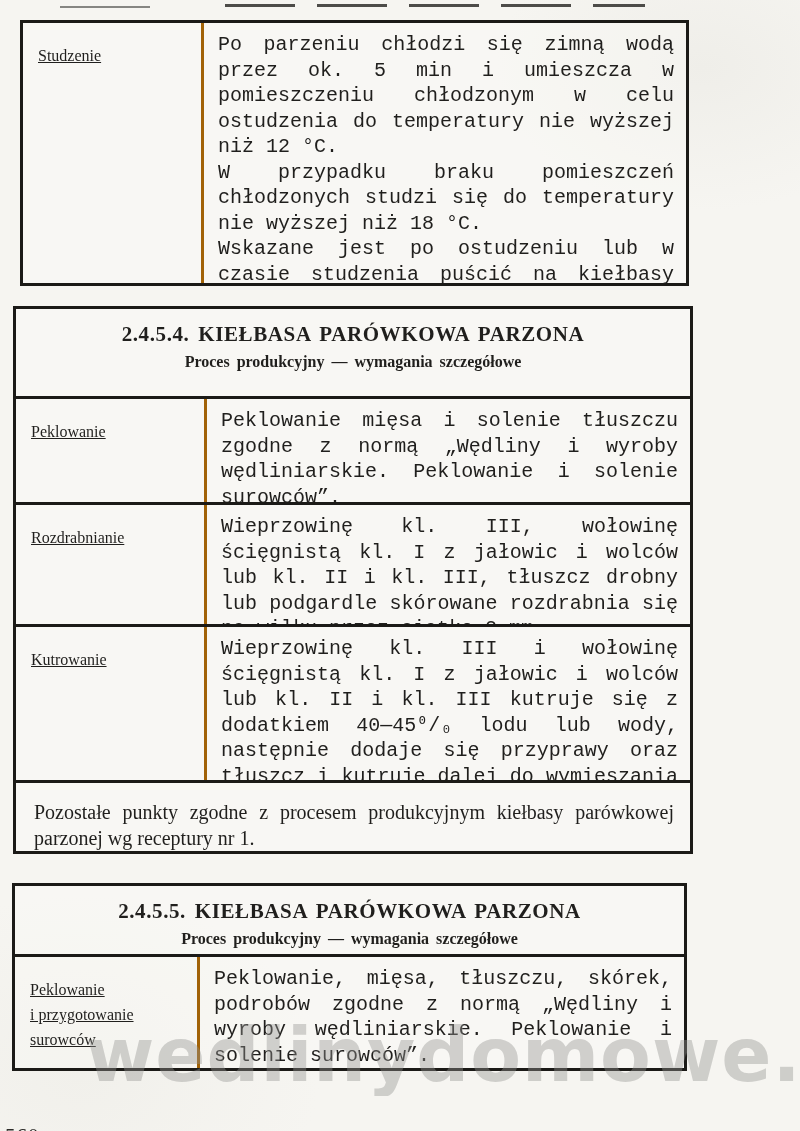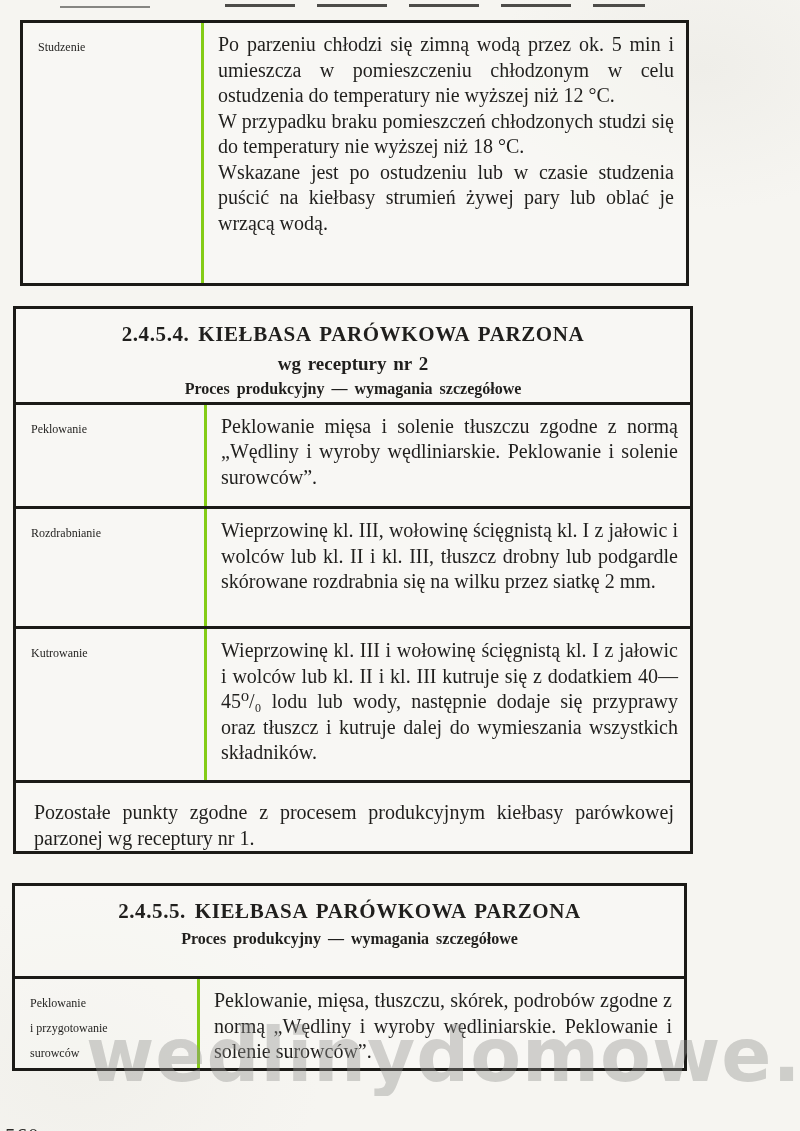--- a/index.html
+++ b/index.html
@@ -50,32 +50,34 @@
   #table-continuation .row { grid-template-columns:178px 1fr; height:100%; }
   #table-2454 .row { grid-template-columns:188px 1fr; }
   #table-2455 .row { grid-template-columns:182px 1fr; flex:1; }
   .row + .row, .row-sep { border-top:3px solid #1b1a17; }
 
   #row-peklowanie   { height:103px; }
   #row-rozdrabnianie{ height:122px; }
   #row-kutrowanie   { height:156px; }
 
   .lbl {
-    padding:12px 6px 0 15px;
-    font-size:12px;
+    padding:20px 6px 0 15px;
+    font-size:16px;
     line-height:25px;
     white-space:pre-line;
+    text-decoration:underline;
   }
   .txt {
-    border-left:3px solid #84cc16;
+    border-left:3px solid #a16207;
     padding:9px 12px 0 14px;
     font-size:20px;
     line-height:25.5px;
     text-align:justify;
     overflow:hidden;
+    font-family:Liberation Mono, monospace;
   }
   .txt p { margin:0; }
 
   .footnote-row {
     flex:1;
     border-top:3px solid #1b1a17;
     padding:16px 16px 0 18px;
     font-size:20px;
     line-height:26px;
     text-align:justify;
@@ -117,21 +119,20 @@
       <p>Po parzeniu chłodzi się zimną wodą przez ok. 5 min i umieszcza w pomieszczeniu chłodzonym w celu ostudzenia do temperatury nie wyższej niż 12 °C.</p>
       <p>W przypadku braku pomieszczeń chłodzonych studzi się do temperatury nie wyższej niż 18 °C.</p>
       <p>Wskazane jest po ostudzeniu lub w czasie studzenia puścić na kiełbasy strumień żywej pary lub oblać je wrzącą wodą.</p>
     </div>
   </div>
 </div>
 
 <div class="tbl" id="table-2454">
   <div class="hdr">
     <div class="t-title">2.4.5.4. KIEŁBASA PARÓWKOWA PARZONA</div>
-    <div class="t-sub">wg receptury nr 2</div>
     <div class="t-sub2">Proces produkcyjny — wymagania szczegółowe</div>
   </div>
 
   <div class="row" id="row-peklowanie">
     <div class="lbl">Peklowanie</div>
     <div class="txt">Peklowanie mięsa i solenie tłuszczu zgodne z normą „Wędliny i wyroby wędliniarskie. Peklowanie i solenie surowców”.</div>
   </div>
 
   <div class="row" id="row-rozdrabnianie">
     <div class="lbl">Rozdrabnianie</div>

